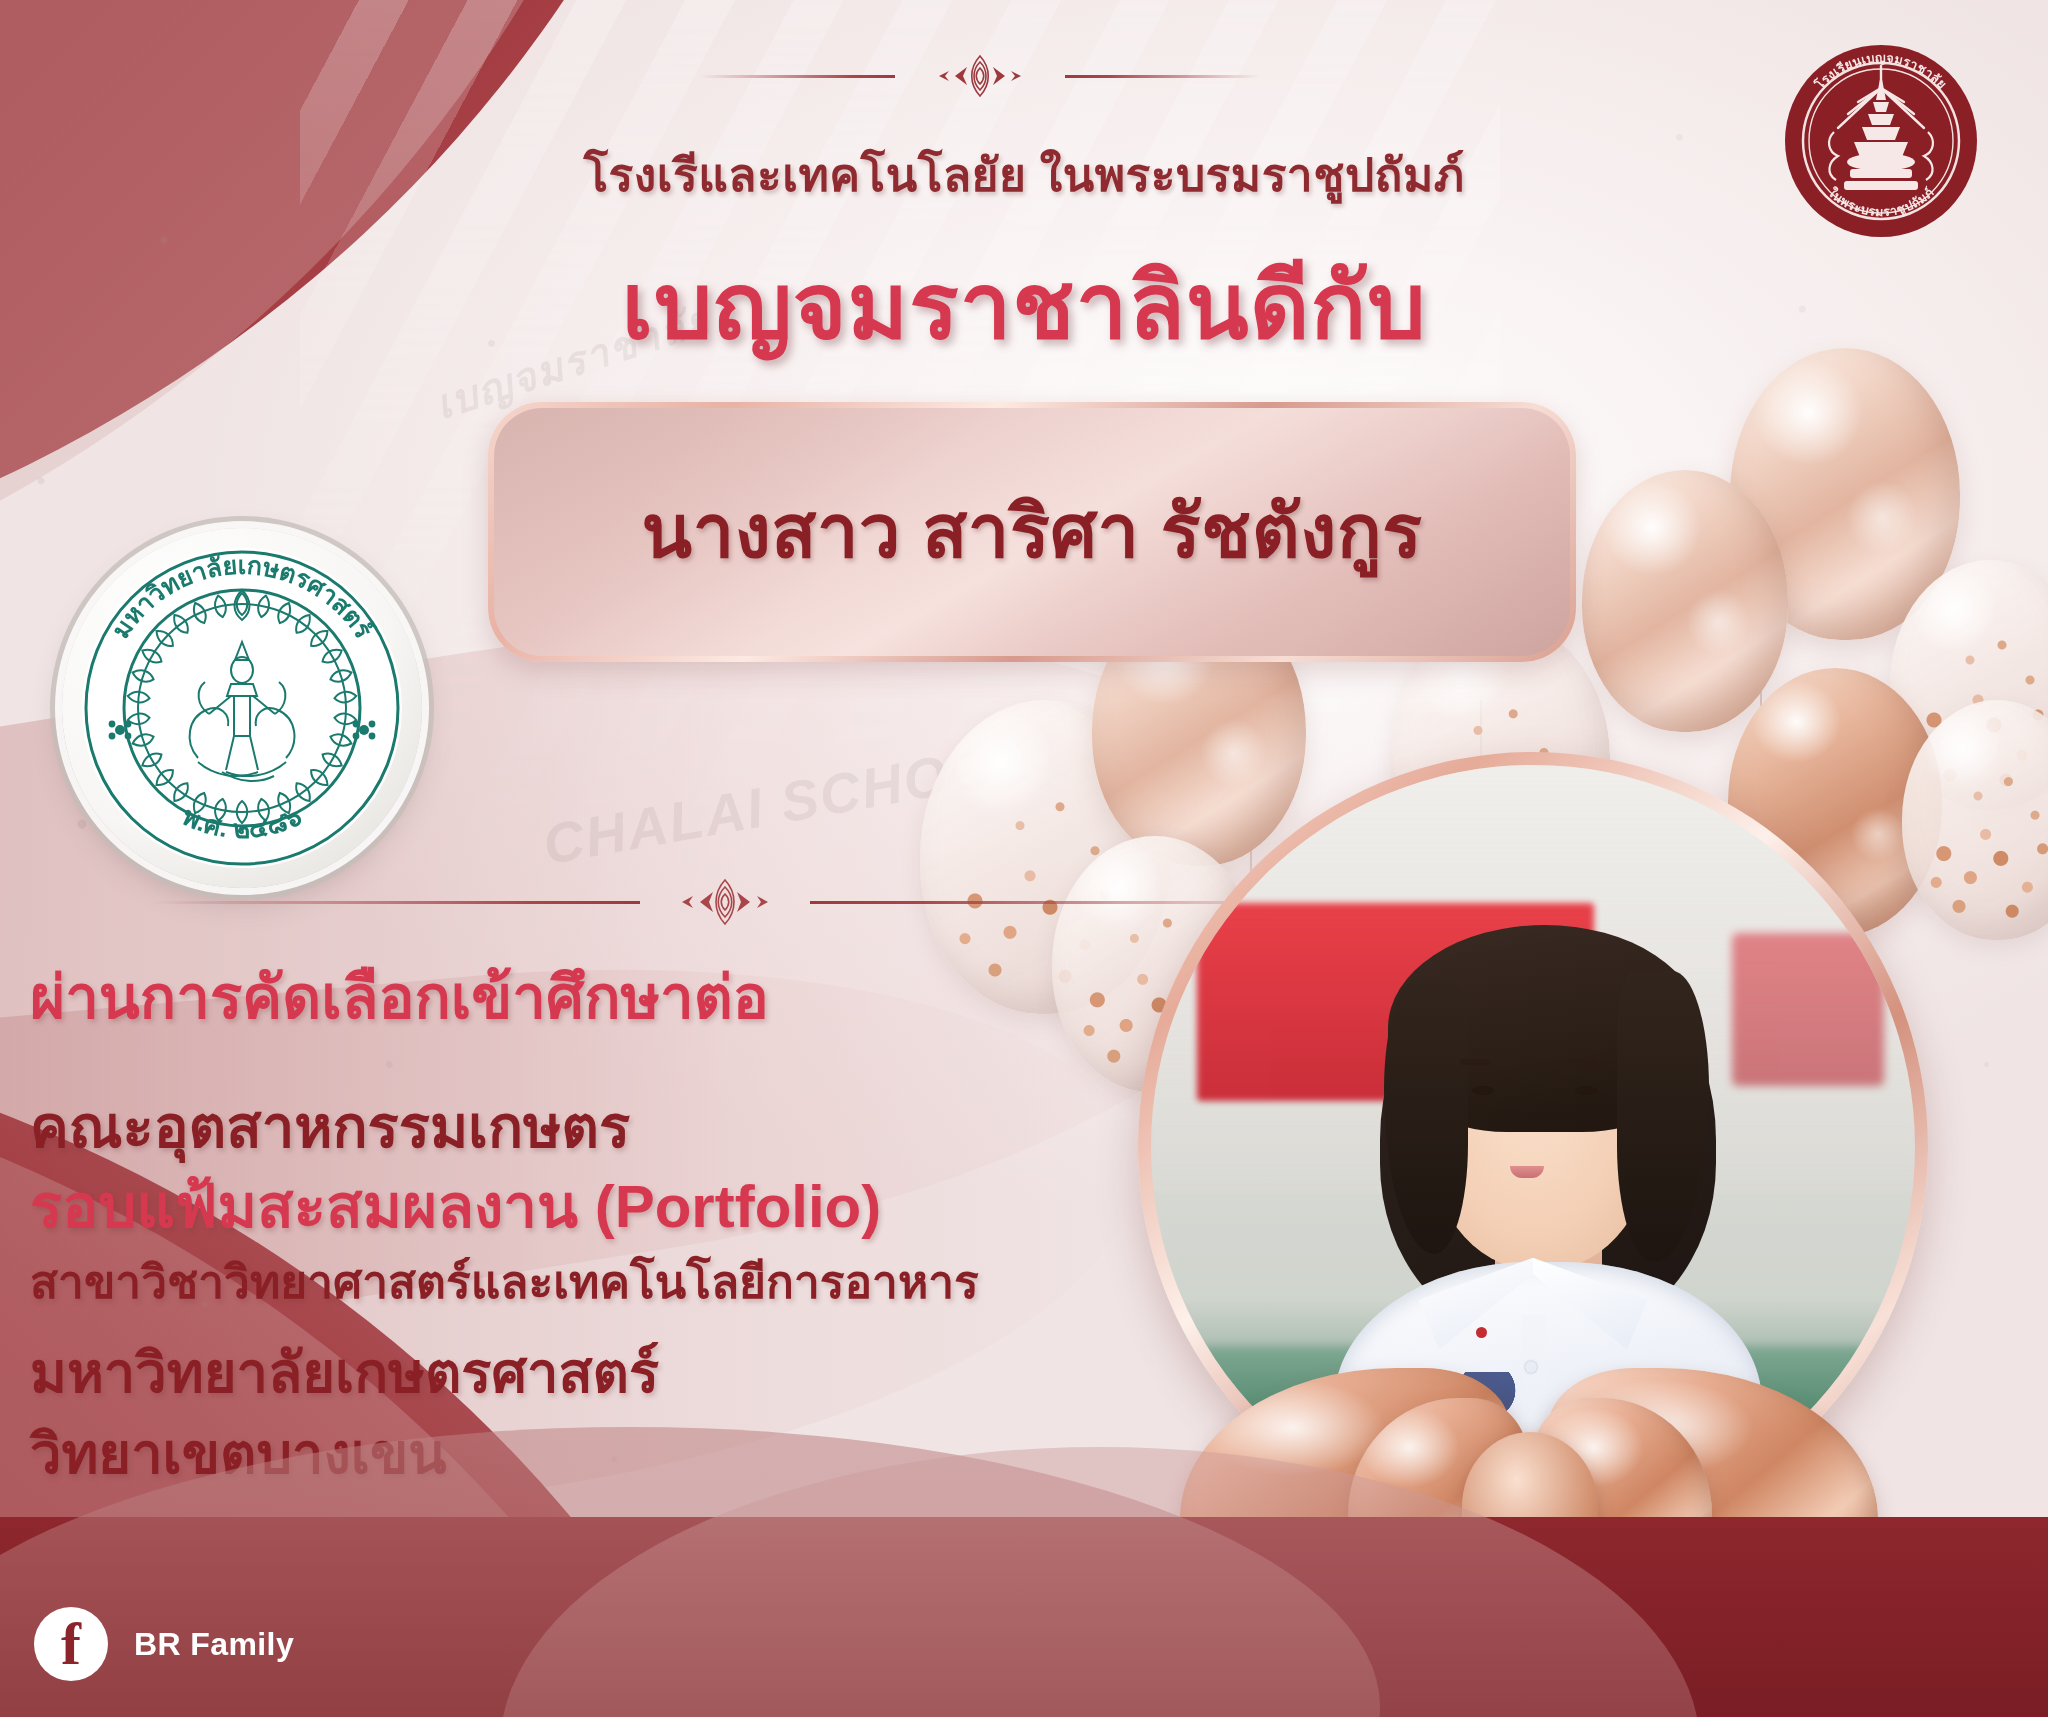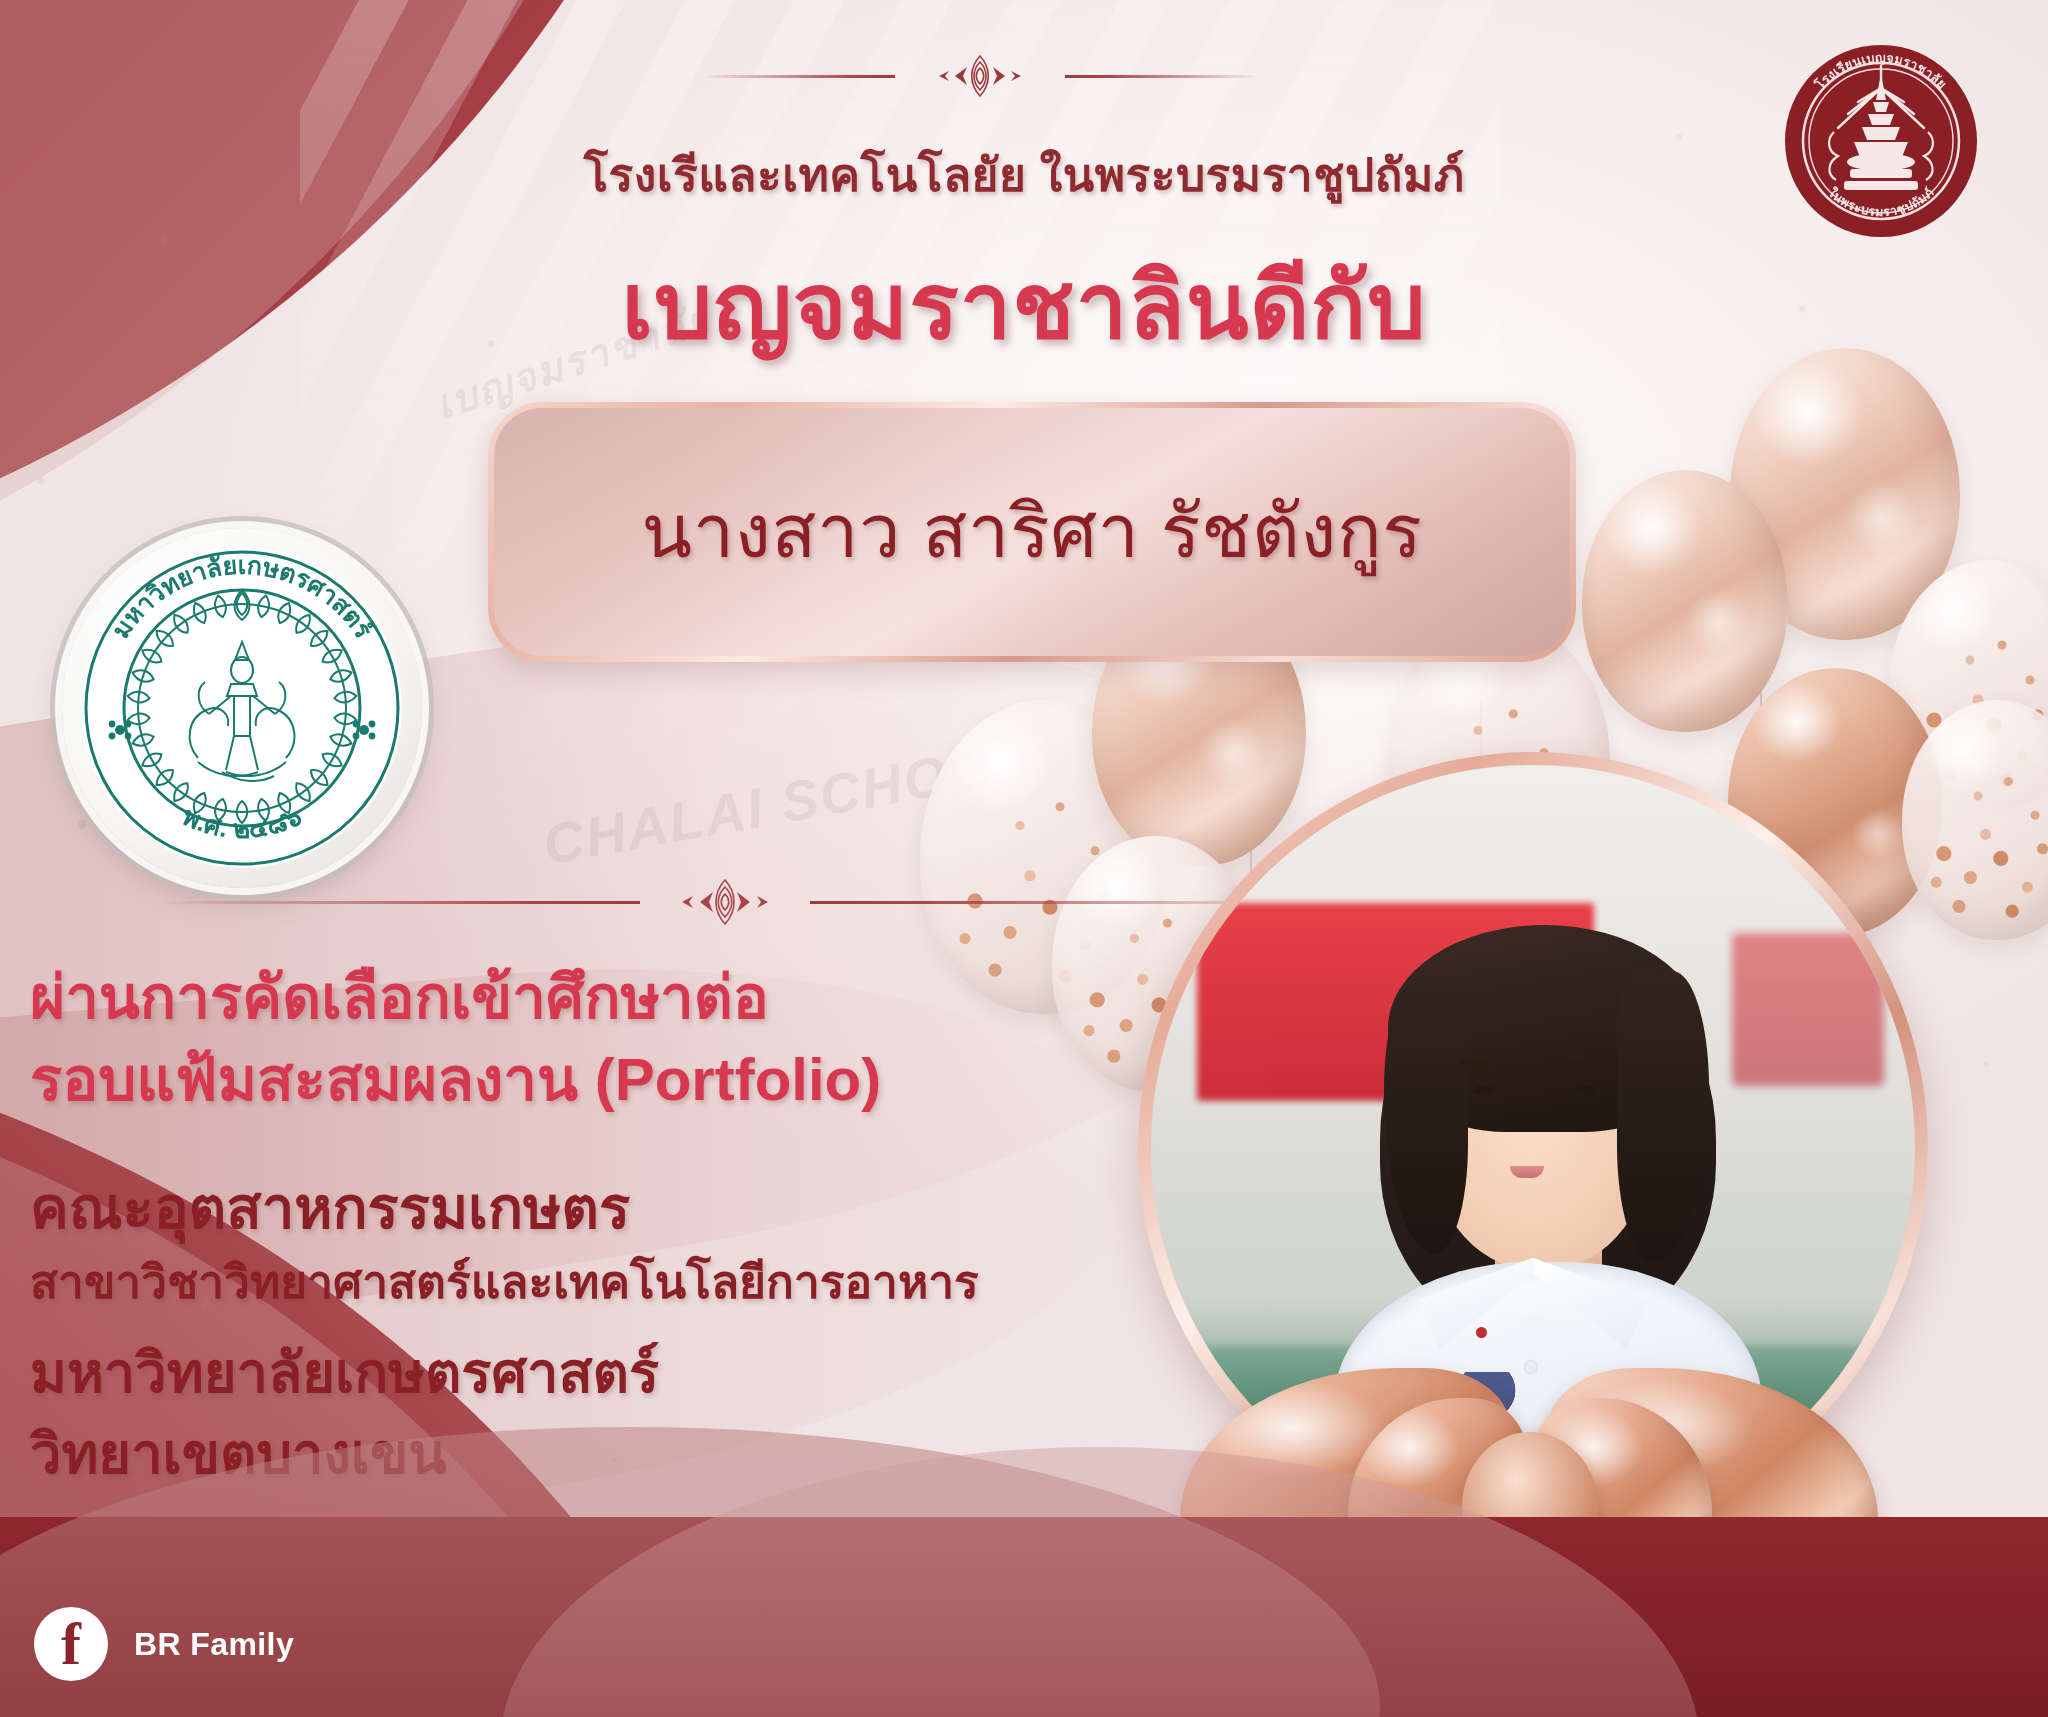--- a/index.html
+++ b/index.html
@@ -146,21 +146,21 @@
     border-radius:48px;
     background:linear-gradient(150deg,
        rgba(214,177,173,.92) 0%,
        rgba(232,201,198,.92) 30%,
        rgba(247,228,225,.92) 52%,
        rgba(225,186,182,.92) 76%,
        rgba(205,164,160,.92) 100%);
     display:flex; flex-direction:column; align-items:center; justify-content:center;
   }
   .plaque-name {
-    font-size:74px; font-weight:400; color:#8a1f25;
+    font-size:74px; font-weight:700; color:#8a1f25;
     letter-spacing:.5px; line-height:1.08;
     text-shadow:2px 3px 4px rgba(110,55,55,.3);
   }
   .plaque-class {
     margin-top:14px;
     font-size:50px; font-weight:600; color:#8f2b30;
     text-shadow:1px 2px 3px rgba(110,55,55,.25);
   }
 
   
@@ -592,22 +592,22 @@
           <path d="M42 24 L53 18 L49 24 L53 30 Z"></path>
           <path d="M128 24 L117 18 L121 24 L117 30 Z"></path>
         </g>
       </svg>
     </div>
     <div class="orn-line rev"></div>
   </div>
 
   <div class="body-block">
     <div class="ln ln-a">ผ่านการคัดเลือกเข้าศึกษาต่อ</div>
+    <div class="ln ln-c">คณะอุตสาหกรรมเกษตร</div>
     <div class="ln ln-b">รอบแฟ้มสะสมผลงาน (Portfolio)</div>
-    <div class="ln ln-c">คณะอุตสาหกรรมเกษตร</div>
     <div class="ln ln-d">สาขาวิชาวิทยาศาสตร์และเทคโนโลยีการอาหาร</div>
     <div class="ln ln-e">มหาวิทยาลัยเกษตรศาสตร์</div>
     <div class="ln ln-f">วิทยาเขตบางเขน</div>
   </div>
 
   <div class="photo-wrap">
     <div class="photo">
       <div class="ph-wall"></div>
       <div class="ph-banner"></div>
       <div class="ph-banner2"></div>

